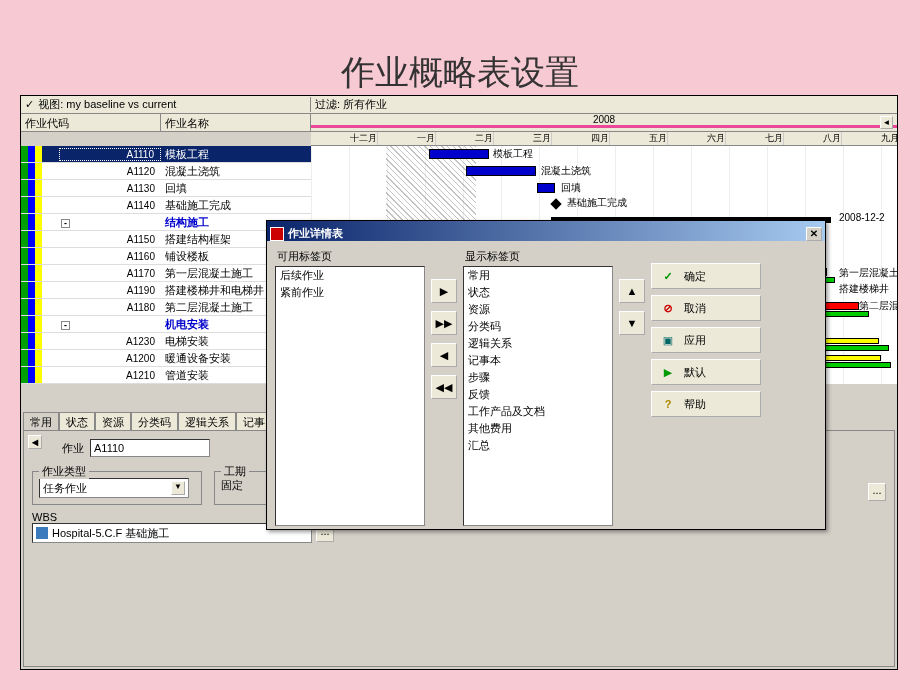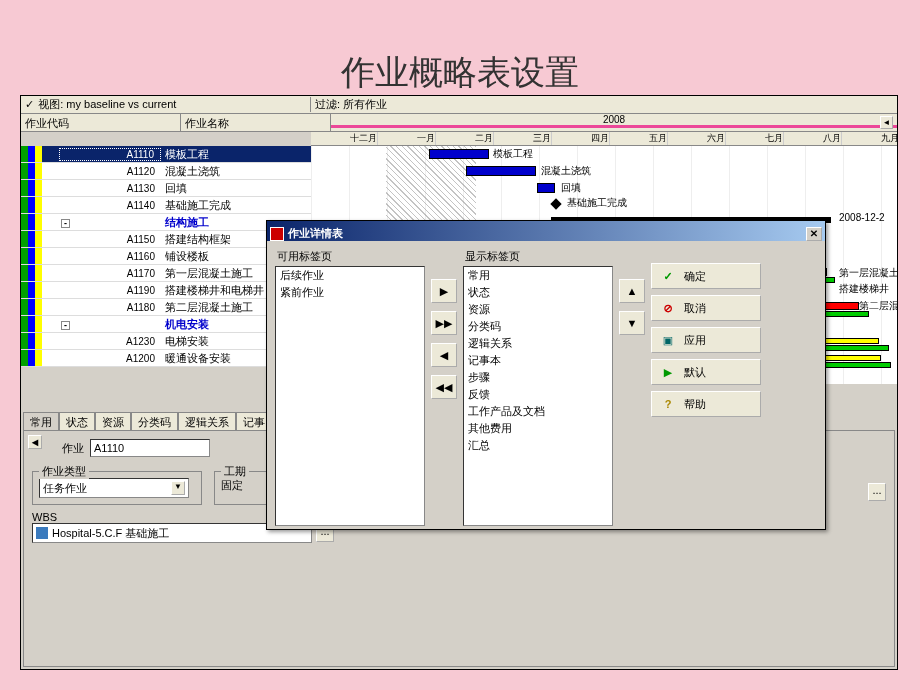--- a/index.html
+++ b/index.html
@@ -38,21 +38,21 @@
 }
 .top-bar .view-label { padding: 0 4px; border-right: 1px solid #888; width: 290px; display:flex; align-items:center; gap:4px;}
 .top-bar .filter-label { padding: 0 4px; }
 .checkmark { color: #000; }
 .columns-header {
   display: flex;
   height: 18px;
   background: #ece9d8;
   border-bottom: 1px solid #888;
 }
-.col-code { width: 160px; border-right: 1px solid #888; padding: 2px 4px; }
+.col-code { width: 140px; border-right: 1px solid #888; padding: 2px 4px; }
 .col-name { width: 150px; border-right: 1px solid #888; padding: 2px 4px; }
 .gantt-area { flex: 1; position: relative; }
 .gantt-year { text-align: center; font-size: 10px; border-bottom: 3px solid #ec4899; }
 .gantt-months { display: flex; font-size: 9px; white-space: nowrap; overflow: hidden;}
 .gantt-months span { flex: 1; text-align: center; border-right: 1px solid #ccc; margin-left: 39px; }
 .qtr-row { display: flex; font-size: 9px; }
 .qtr-row span { flex: 1; text-align: center; border-right: 1px solid #ccc; border-bottom: 1px solid #ccc;}
 .task-grid {
   display: flex;
 }
@@ -357,20 +357,29 @@
           <div class="task-name-cell">电梯安装</div>
         </div>
         <div class="task-row">
           <div class="indent-marks">
             <div class="mark m1"></div>
             <div class="mark m2"></div>
             <div class="mark m3"></div>
           </div>
           <div class="task-code">A1200</div>
           <div class="task-name-cell">暖通设备安装</div>
+        </div>
+        <div class="task-row">
+          <div class="indent-marks">
+            <div class="mark m1"></div>
+            <div class="mark m2"></div>
+            <div class="mark m3"></div>
+          </div>
+          <div class="task-code">A1210</div>
+          <div class="task-name-cell">管道安装</div>
         </div>
       </div>
     <div class="gantt-chart" style="height:238px;">
       <div class="gantt-grid-bg"></div>
       <div class="hatch"></div>
       <div class="bar blue" style="left:118px; top:3px; width:60px;"></div>
       <span class="bar-label" style="left:182px; top:1px;">模板工程</span>
       <div class="bar blue" style="left:155px; top:20px; width:70px;"></div>
       <span class="bar-label" style="left:230px; top:18px;">混凝土浇筑</span>
       <div class="bar blue" style="left:226px; top:37px; width:18px;"></div>

